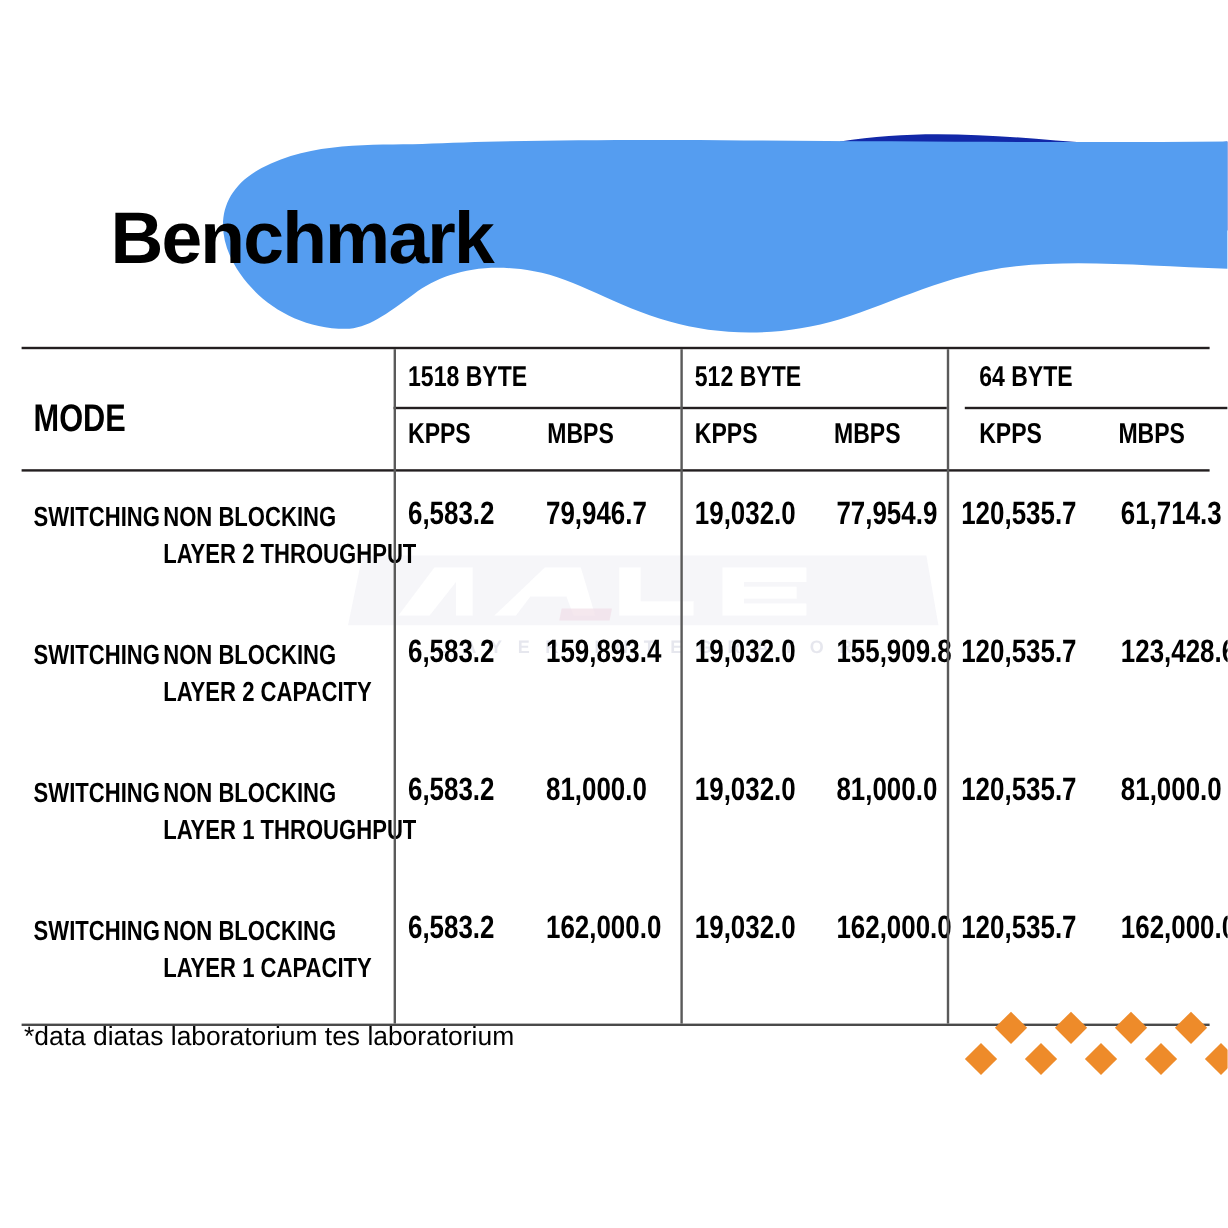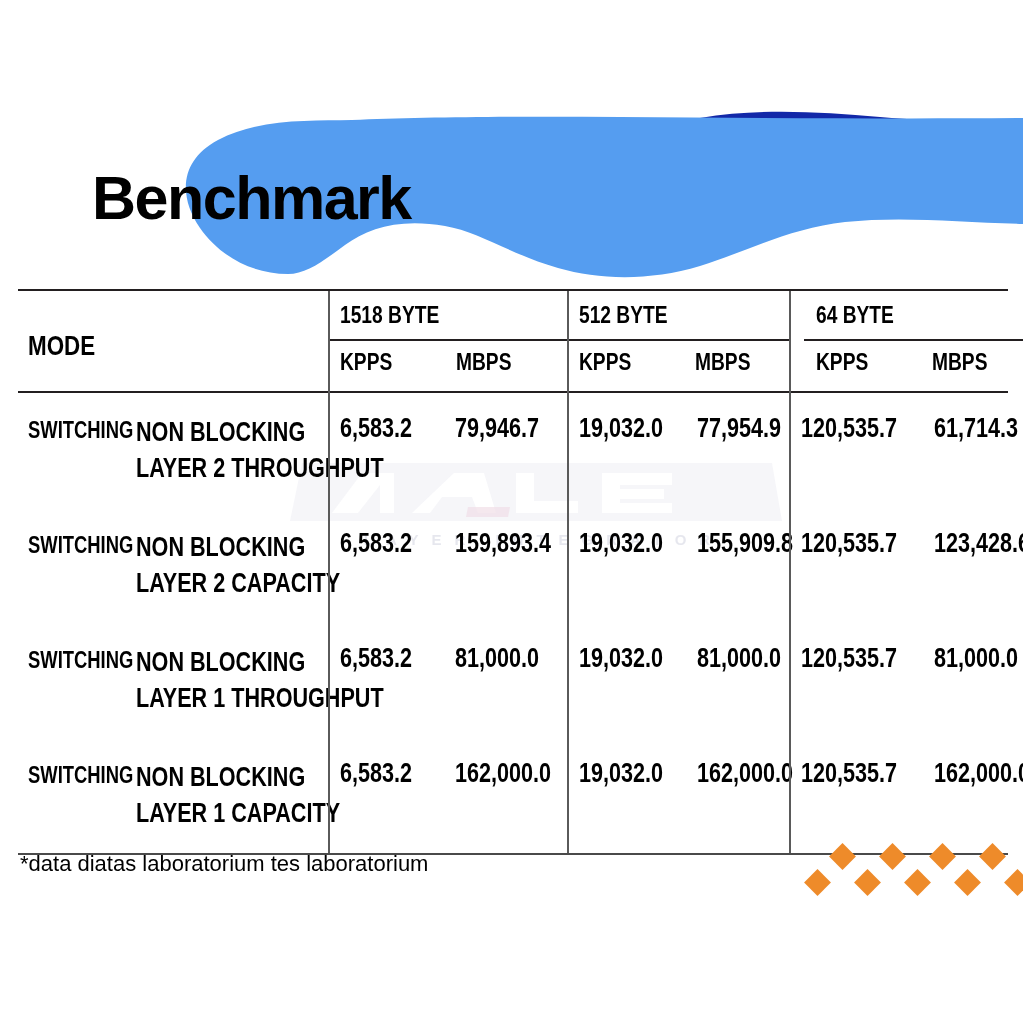--- a/index.html
+++ b/index.html
@@ -103,21 +103,21 @@
   }
 
   
   #table-header {
     position: relative;
     height: 100px;
   }
   .hdr-mode, .hdr-config {
     position: absolute;
     color: #000;
-    font-size: 28px;
+    font-size: 32px;
   }
   .hdr-mode  { left: 10px;  top: 39px; }
   .hdr-config{ left: 118px; top: 39px; }
 
   .byte-group {
     position: absolute;
     top: 0;
     height: 100px;
   }
   .byte-label {
@@ -161,21 +161,21 @@
     position: absolute;
     left: 10px;
     top: 24px;
     font-size: 23px;
     color: #000;
   }
   .cell-config {
     position: absolute;
     left: 118px;
     top: 22px;
-    font-size: 27px;
+    font-size: 23px;
     color: #000;
     line-height: 1.33;
   }
   .cell-config .cond { display: block; }
   .cell-num {
     position: absolute;
     top: 20px;
     font-size: 27px;
     color: #000;
   }

